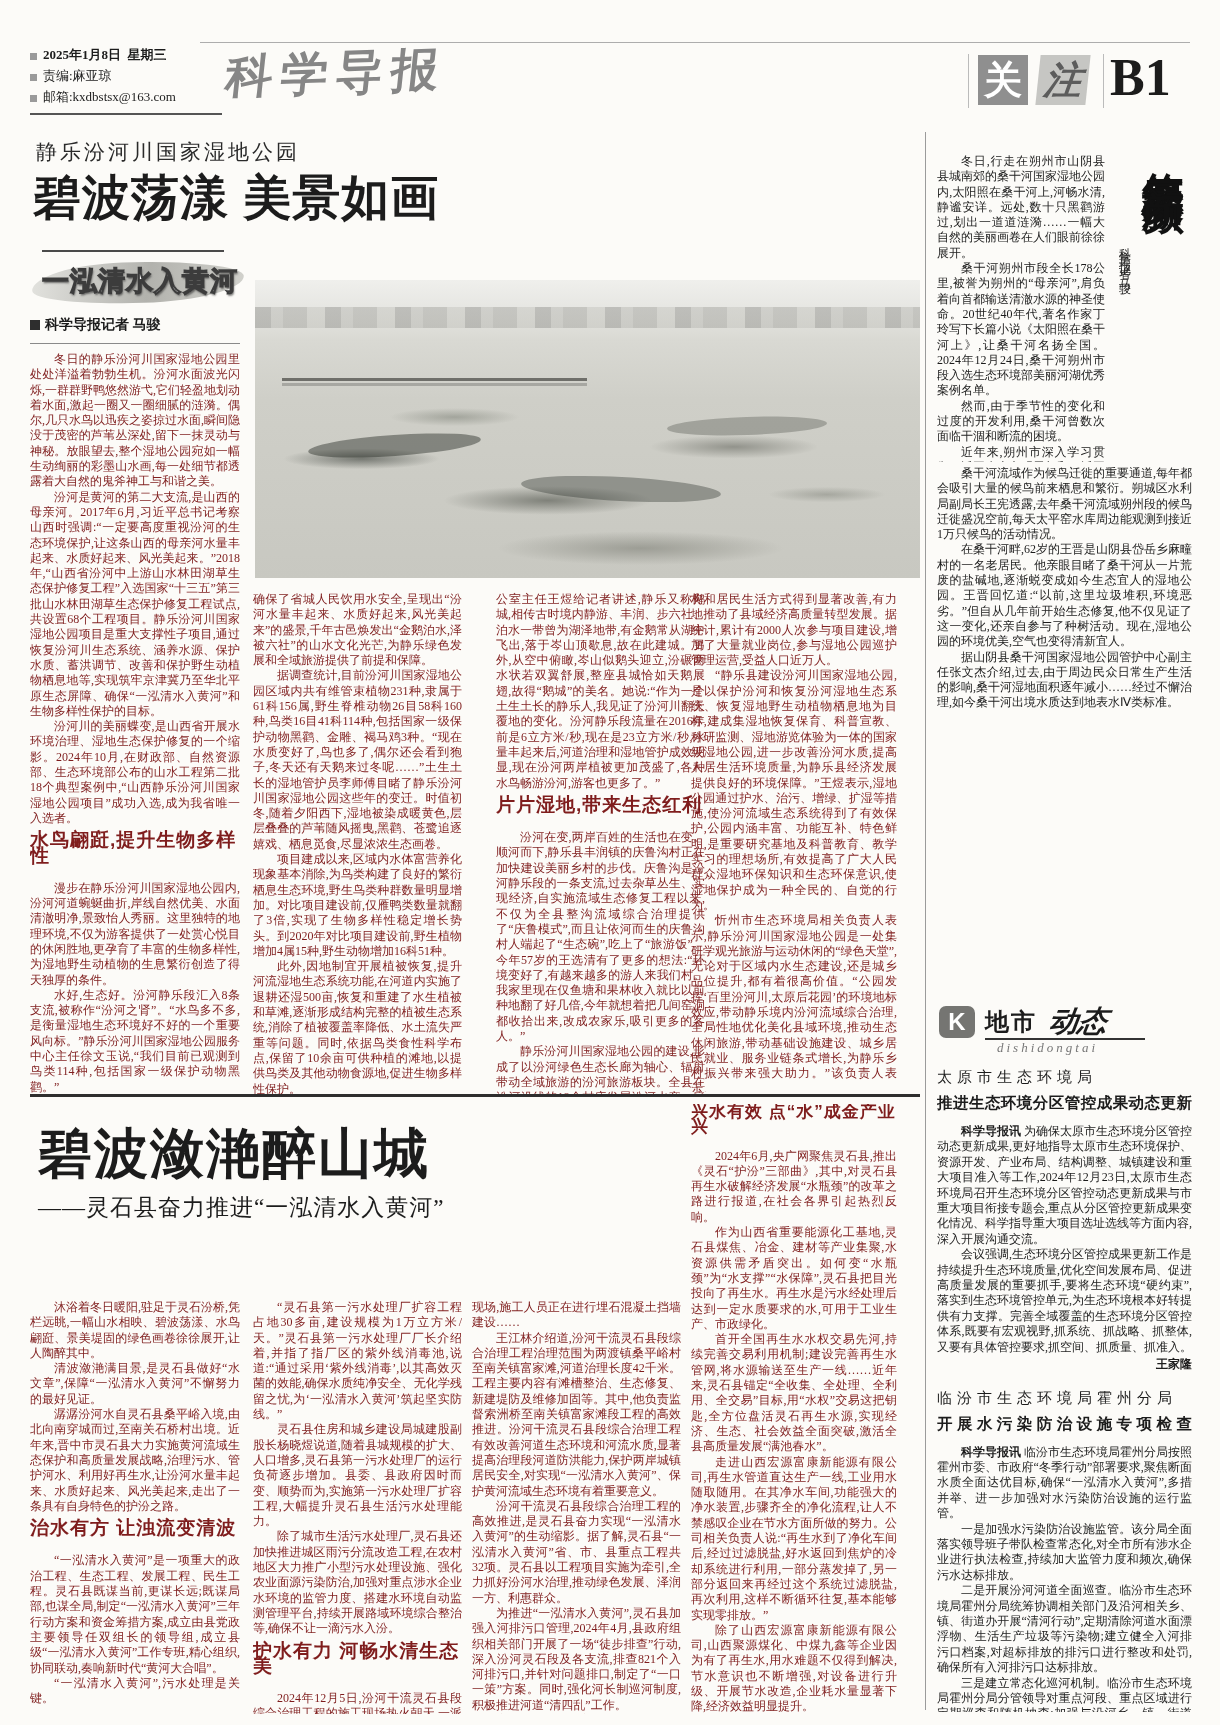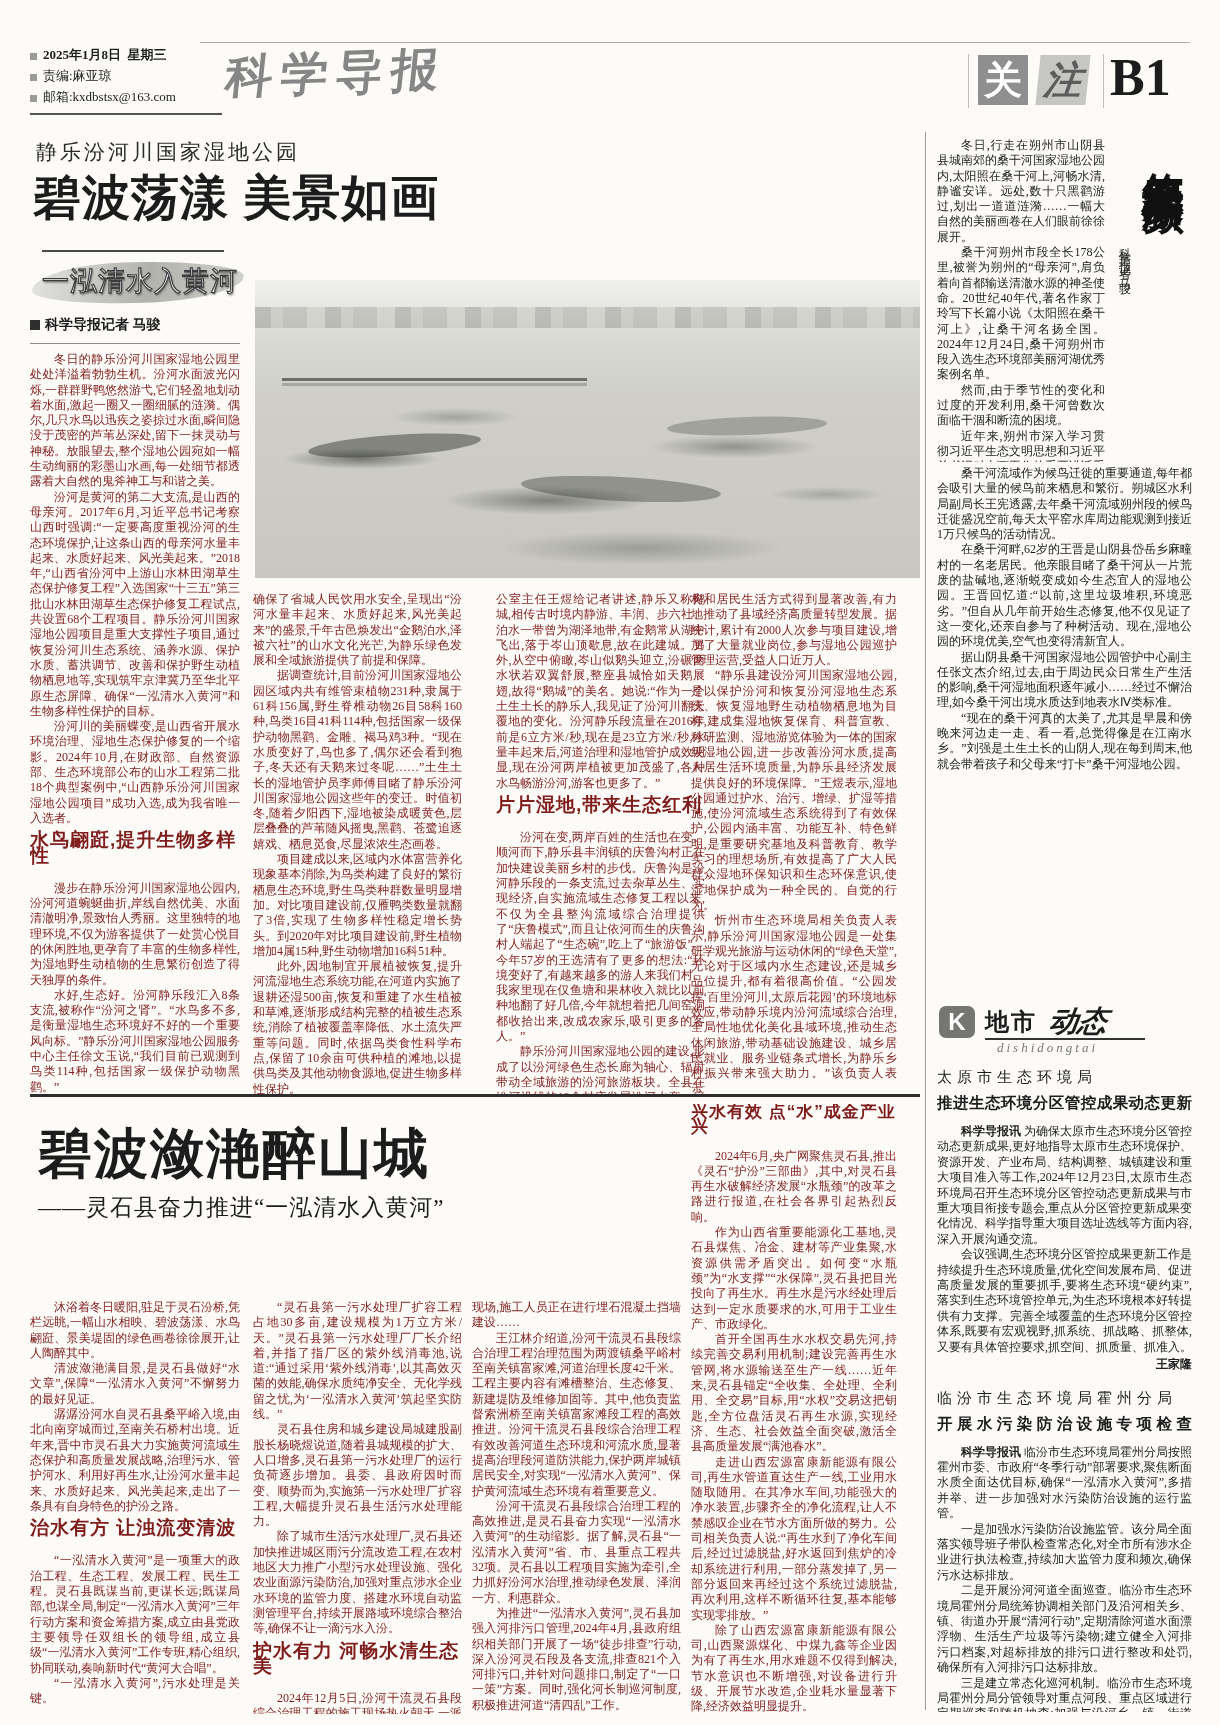--- a/index.html
+++ b/index.html
@@ -19,21 +19,21 @@
   .secbox.b2{left:1038px;background:#c6c6c3;color:#5c5c5c;font-style:italic;transform:skewX(-6deg);}
   .pageno{left:1110px;top:48px;font-size:52px;font-weight:900;font-family:"Liberation Serif",serif;}
   
   .kicker{left:36px;top:138px;font-family:"Liberation Sans",sans-serif;font-size:21px;letter-spacing:3px;color:#2a2a2a;}
   .mainhead{left:33px;top:166px;font-family:"Liberation Sans",sans-serif;font-size:48px;font-weight:900;letter-spacing:1px;}
   .badgeline{left:42px;top:250px;width:182px;height:2px;background:#4a4a4a;}
   .badge{left:38px;top:257px;width:196px;height:46px;}
   .badge .bg{position:absolute;left:-6px;right:-10px;top:5px;bottom:0;
              background:linear-gradient(100deg,#e3e3df,#b2b2ad 55%,#d2d2cd);
              border-radius:45% 60% 50% 55%/65% 45% 60% 40%;transform:rotate(-2deg);}
-  .badge .txt{position:absolute;left:4px;top:6px;font-family:"Liberation Sans",sans-serif;font-size:27px;font-weight:400;
+  .badge .txt{position:absolute;left:4px;top:6px;font-family:"Liberation Sans",sans-serif;font-size:27px;font-weight:700;
               color:#fff;letter-spacing:1px;-webkit-text-stroke:1.2px #3c3c3c;
               text-shadow:1px 2px 2px rgba(40,40,40,.6);white-space:nowrap;}
   .photo{left:255px;top:280px;width:665px;height:298px;
          background:
            radial-gradient(ellipse 120px 16px at 16% 60%, rgba(45,50,44,.55), transparent 65%),
            radial-gradient(ellipse 160px 22px at 44% 74%, rgba(52,56,48,.5), transparent 65%),
            radial-gradient(ellipse 130px 18px at 72% 56%, rgba(64,66,58,.42), transparent 65%),
            radial-gradient(ellipse 220px 26px at 58% 90%, rgba(70,72,62,.34), transparent 65%),
            radial-gradient(ellipse 100px 14px at 30% 46%, rgba(92,97,86,.38), transparent 65%),
            radial-gradient(ellipse 90px 12px at 86% 72%, rgba(80,84,74,.3), transparent 65%),
@@ -50,21 +50,21 @@
   .colhead{font-family:"Liberation Sans",sans-serif;font-size:19px;font-weight:700;letter-spacing:1px;
            margin:6px 0 18px;text-indent:0;text-align:left;}
   .c1{left:30px;top:352px;width:210px;height:742px;}
   .c2{left:253px;top:592px;width:209px;height:503px;}
   .c3{left:496px;top:592px;width:209px;height:503px;}
   .c4{left:691px;top:592px;width:206px;height:500px;}
   
   .vrule{left:925px;top:132px;width:1px;height:1578px;background:#9b9b9b;}
   .rs{left:937px;top:138px;width:255px;height:810px;overflow:hidden;}
   .rs-top{display:flex;height:324px;}
-  .rs-text{width:168px;overflow:hidden;text-align:justify;font-size:12px;line-height:15.3px;}
+  .rs-text{width:168px;overflow:hidden;text-align:justify;font-size:12px;line-height:15.3px;margin-top:16px;}
   .rs-byline{writing-mode:vertical-rl;font-size:12px;letter-spacing:4px;width:28px;padding-top:100px;color:#222;}
   .rs-title{writing-mode:vertical-rl;font-size:42px;font-weight:900;letter-spacing:3px;width:58px;
             font-family:"Liberation Serif",serif;color:#111;}
   .rs-body{margin-top:4px;height:478px;overflow:hidden;text-align:justify;font-size:12px;line-height:15.3px;}
   
   .ln{left:937px;top:1000px;width:255px;height:712px;overflow:hidden;}
   .ln-logo{position:relative;height:52px;border-bottom:0;}
   .kbox{position:absolute;left:2px;top:6px;width:36px;height:32px;background:#757572;border-radius:7px;
         color:#fff;font-family:"Liberation Sans",sans-serif;font-weight:900;font-size:24px;text-align:center;line-height:32px;}
   .ln-t1{position:absolute;left:48px;top:6px;font-size:24px;font-weight:900;letter-spacing:2px;}
@@ -163,21 +163,20 @@
         <p class="para">然而,由于季节性的变化和过度的开发利用,桑干河曾数次面临干涸和断流的困境。</p>
         <p class="para">近年来,朔州市深入学习贯彻习近平生态文明思想和习近平总书记对山西工作的重要讲话重要指示精神,加快建设美丽朔州,以高品质生态环境支撑高质量发展。先后启动了四大</p>
       </div>
       <div class="rs-byline">科学导报记者 马骏</div>
       <div class="rs-title">悠悠桑干展新颜</div>
     </div>
     <div class="rs-body">
       <p class="para">桑干河流域作为候鸟迁徙的重要通道,每年都会吸引大量的候鸟前来栖息和繁衍。朔城区水利局副局长王宪透露,去年桑干河流域朔州段的候鸟迁徙盛况空前,每天太平窑水库周边能观测到接近1万只候鸟的活动情况。</p>
       <p class="para">在桑干河畔,62岁的王晋是山阴县岱岳乡麻疃村的一名老居民。他亲眼目睹了桑干河从一片荒废的盐碱地,逐渐蜕变成如今生态宜人的湿地公园。王晋回忆道:“以前,这里垃圾堆积,环境恶劣。”但自从几年前开始生态修复,他不仅见证了这一变化,还亲自参与了种树活动。现在,湿地公园的环境优美,空气也变得清新宜人。</p>
       <p class="para">据山阴县桑干河国家湿地公园管护中心副主任张文杰介绍,过去,由于周边民众日常生产生活的影响,桑干河湿地面积逐年减小……经过不懈治理,如今桑干河出境水质达到地表水Ⅳ类标准。</p>
-      <p class="para">“现在的桑干河真的太美了,尤其是早晨和傍晚来河边走一走、看一看,总觉得像是在江南水乡。”刘强是土生土长的山阴人,现在每到周末,他就会带着孩子和父母来“打卡”桑干河湿地公园。</p>
     </div>
   </div>
 
   <div class="abs ln">
     <div class="ln-logo">
       <div class="kbox">K</div>
       <div class="ln-t1">地市</div>
       <div class="ln-t2">动态</div>
       <div class="ln-ul"></div>
       <div class="ln-py">dishidongtai</div>

